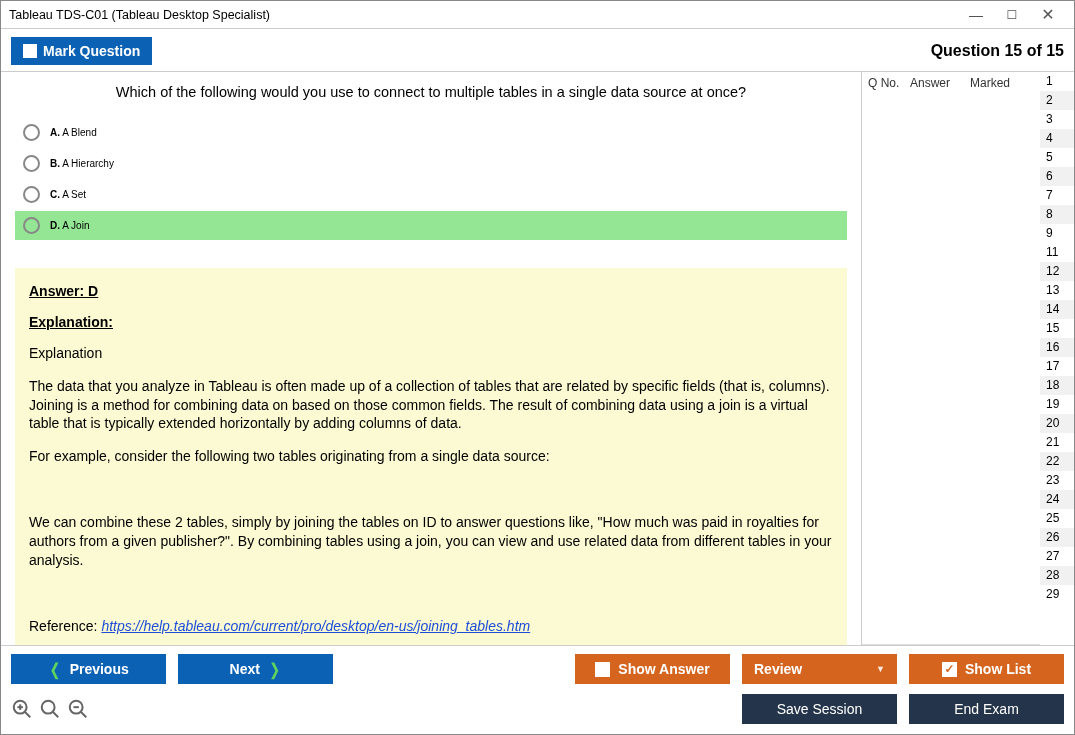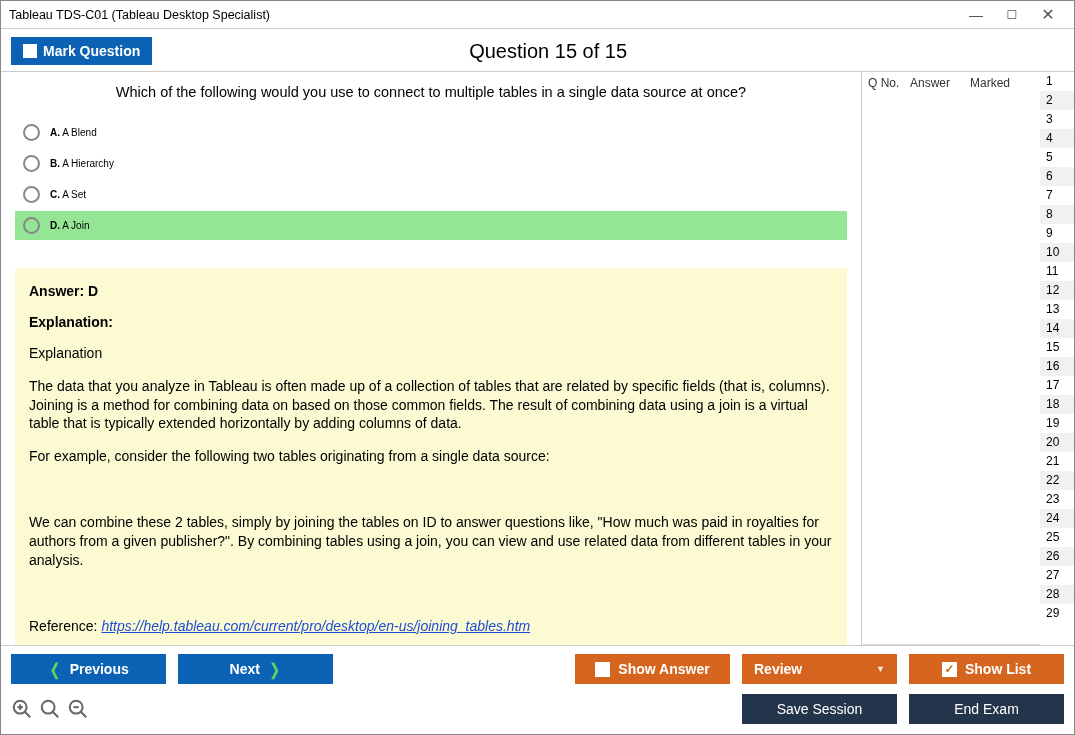--- a/index.html
+++ b/index.html
@@ -48,23 +48,23 @@
     display: flex;
     align-items: center;
     gap: 6px;
     cursor: pointer;
   }
   .mark-btn .chk {
     width: 14px; height: 14px; background: #fff; display: inline-block;
   }
   .headerbar .qtitle {
     flex: 1;
-    text-align: center;
-    font-size: 20px;
-    font-weight: normal;
+    text-align: right;
+    font-size: 16px;
+    font-weight: bold;
     margin-left: -120px;
   }
   .body {
     flex: 1;
     display: flex;
     overflow: hidden;
   }
   .main-col {
     flex: 1;
     display: flex;
@@ -102,21 +102,21 @@
     flex-shrink: 0;
   }
   .option .lbl b { font-weight: bold; }
   .answer-box {
     margin-top: 28px;
     background: #fcfad2;
     padding: 14px 14px 14px 14px;
     font-size: 14px;
     line-height: 1.35;
   }
-  .answer-box .hdr { font-weight: bold; margin-bottom: 12px; }
+  .answer-box .hdr { font-weight: bold; margin-bottom: 12px; text-decoration: underline; }
   .answer-box p { margin-bottom: 14px; }
   .answer-box a { color: #1d4ed8; font-style: italic; }
 
   .side-col {
     width: 212px;
     display: flex;
     font-size: 12px;
   }
   .side-head {
     display: flex;
@@ -254,21 +254,20 @@
       <div class="side-list" id="side-list">
           <div class="side-row">1</div>
           <div class="side-row alt">2</div>
           <div class="side-row">3</div>
           <div class="side-row alt">4</div>
           <div class="side-row">5</div>
           <div class="side-row alt">6</div>
           <div class="side-row">7</div>
           <div class="side-row alt">8</div>
           <div class="side-row">9</div>
-          <div class="side-row alt">10</div>
           <div class="side-row">11</div>
           <div class="side-row alt">12</div>
           <div class="side-row">13</div>
           <div class="side-row alt">14</div>
           <div class="side-row">15</div>
           <div class="side-row alt">16</div>
           <div class="side-row">17</div>
           <div class="side-row alt">18</div>
           <div class="side-row">19</div>
           <div class="side-row alt">20</div>

